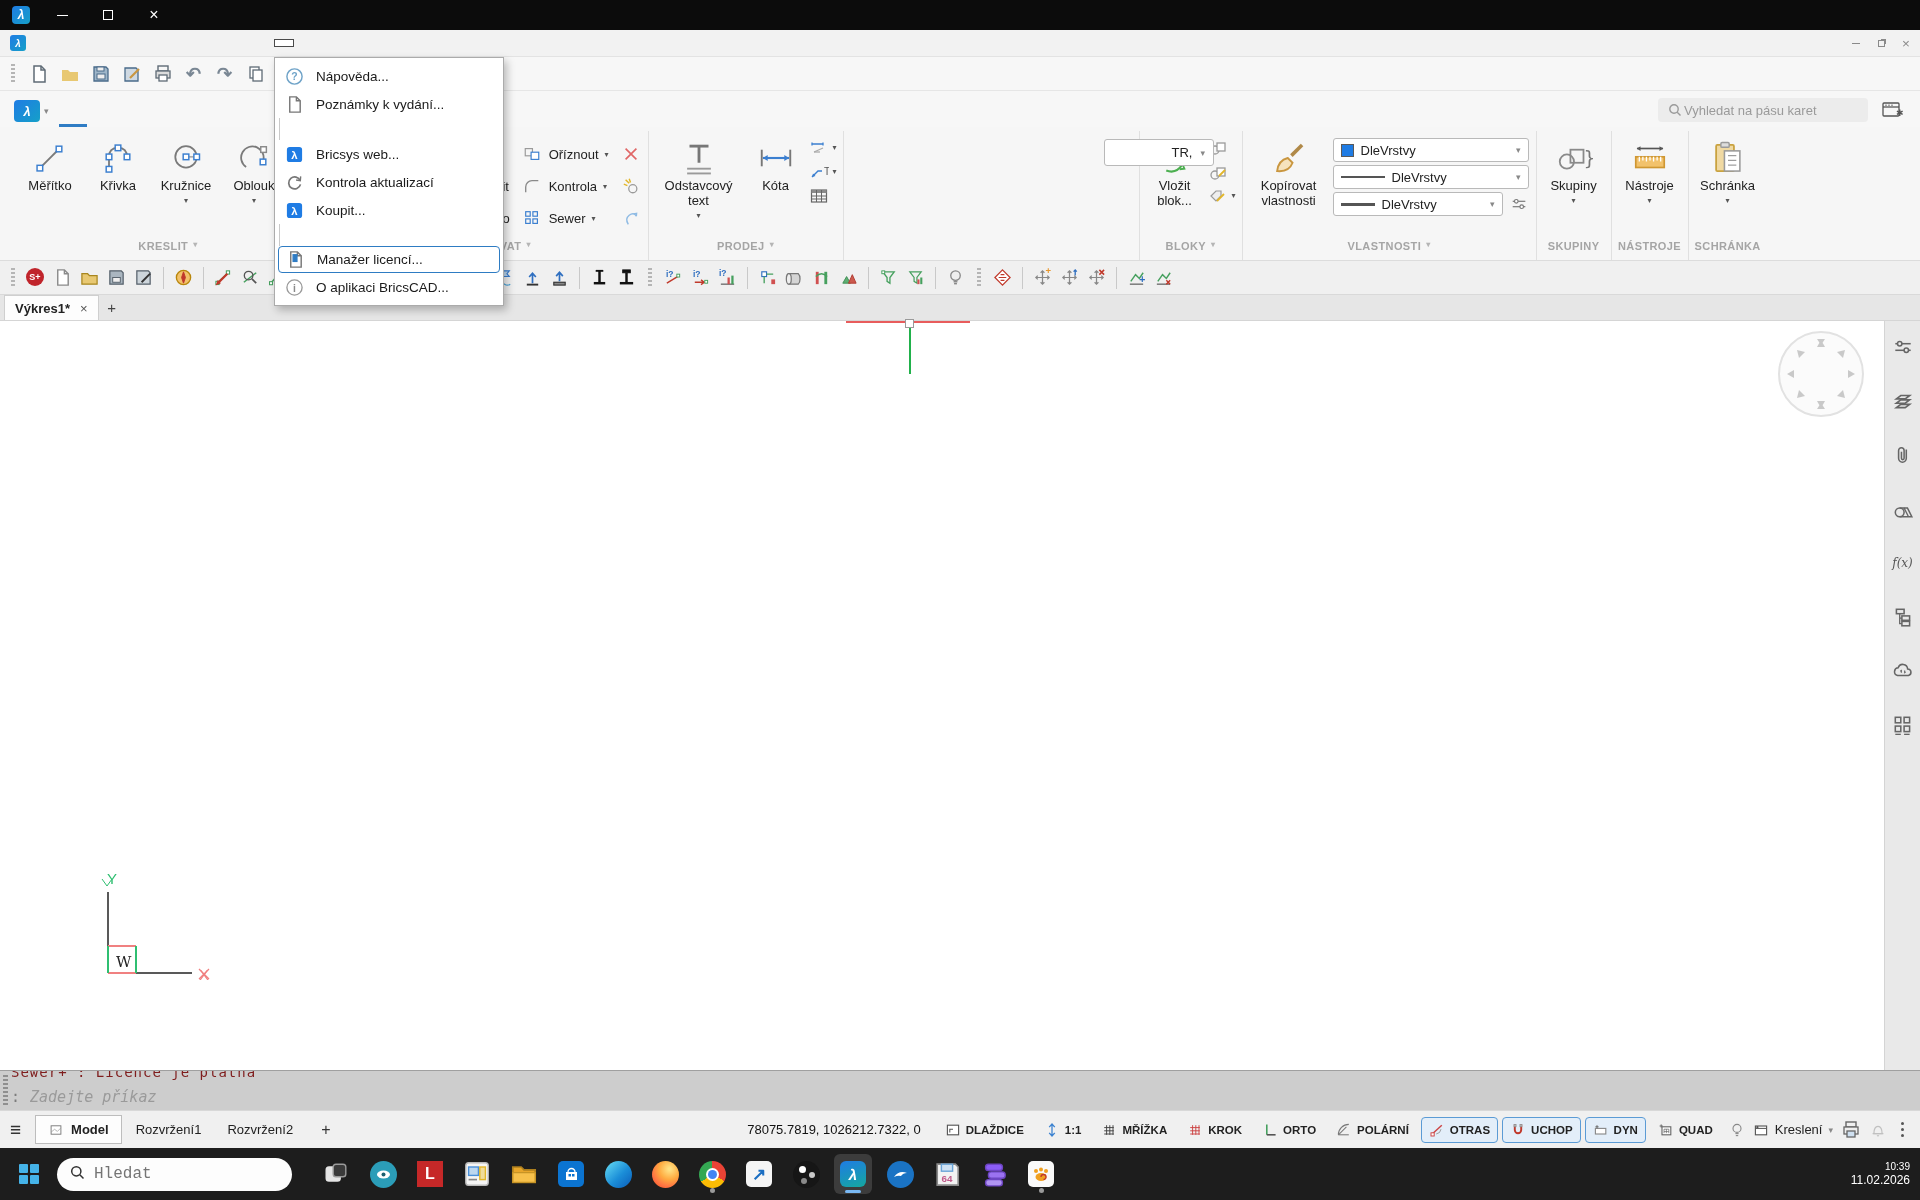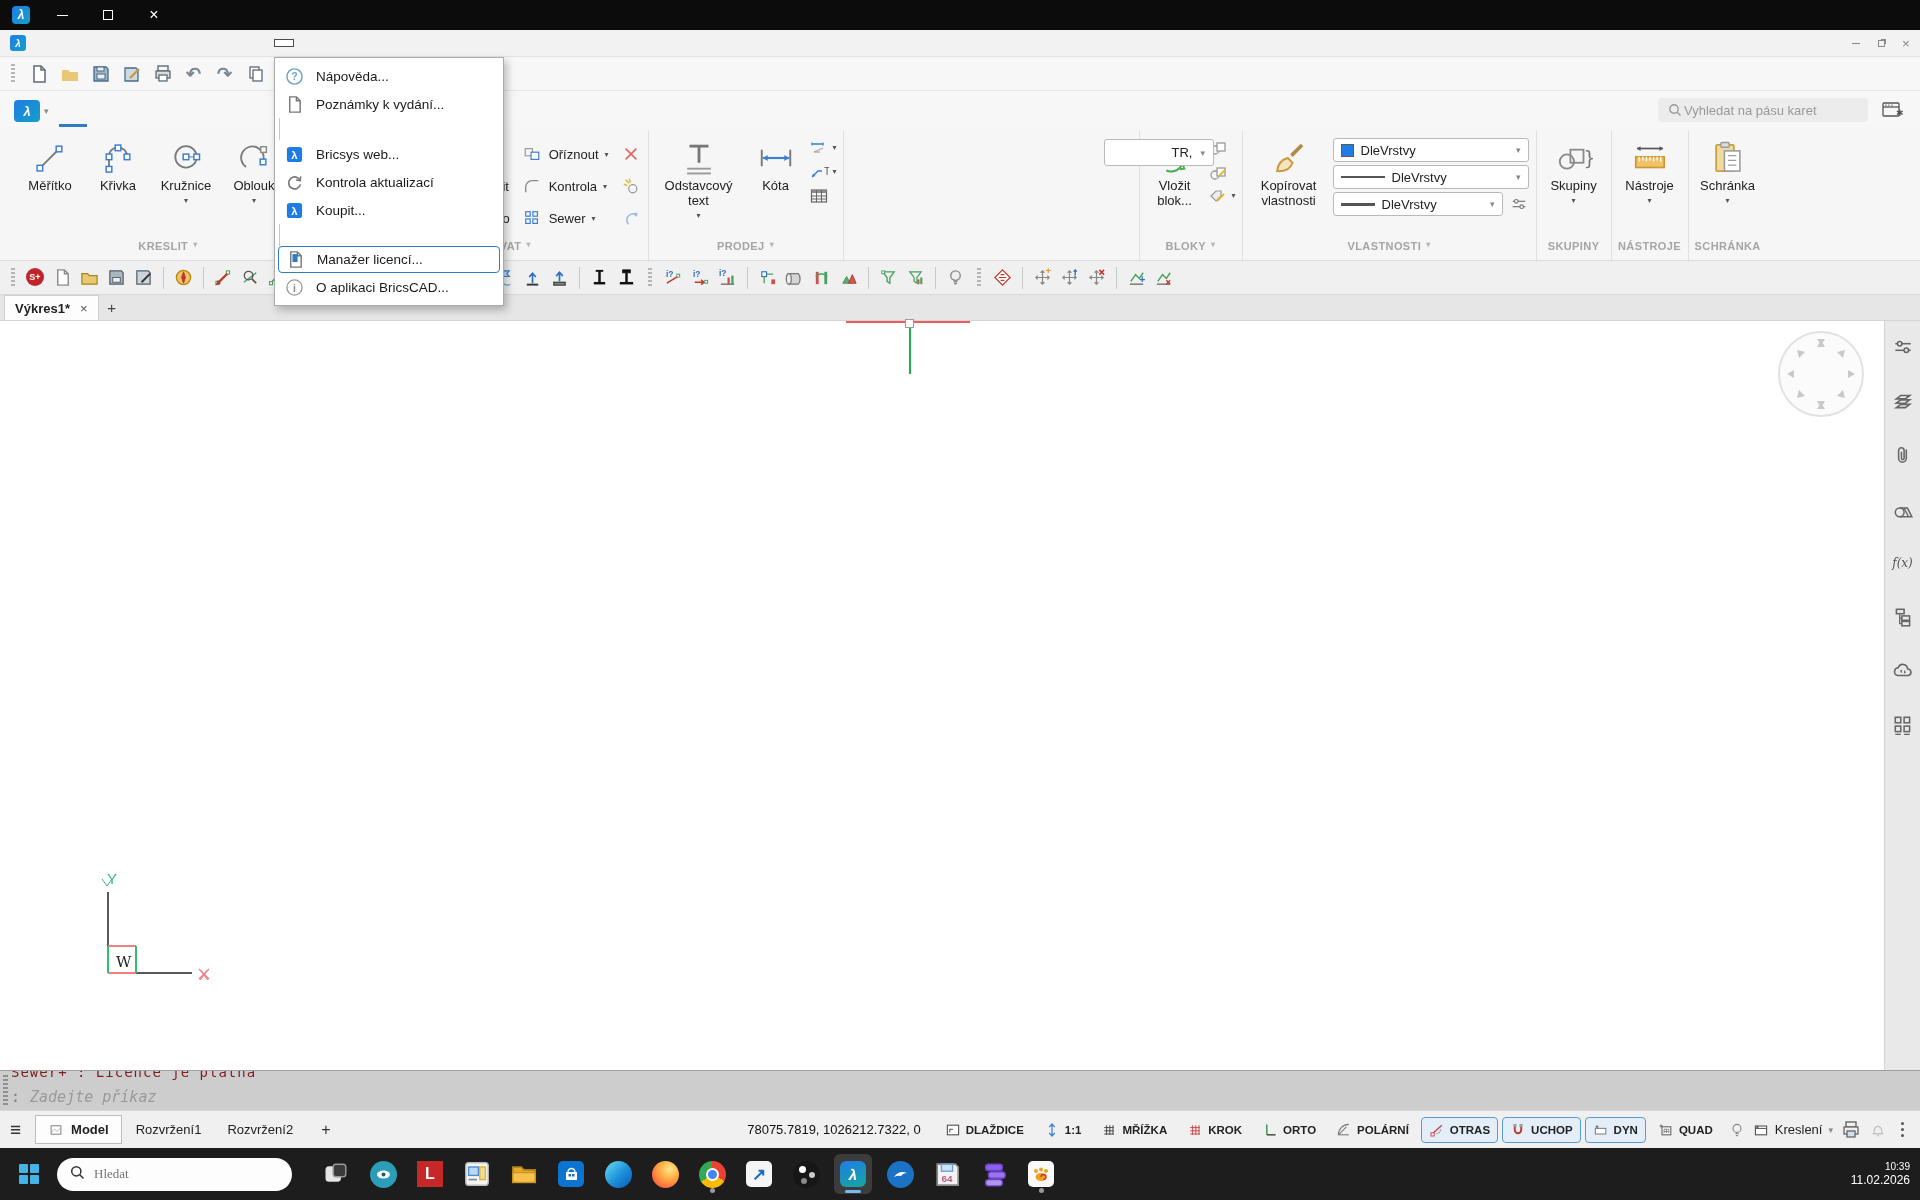--- a/index.html
+++ b/index.html
@@ -116,21 +116,21 @@
   .ico15 { width:16px; height:16px; display:flex; align-items:center; justify-content:center; }
   .mode-dd { display:flex; align-items:center; gap:6px; font-size:13px; font-weight:normal; }
   .mode-dd .cchev { color:#888; font-size:9px; }
   .kebab { display:flex; flex-direction:column; gap:3px; padding:0 6px; }
   .kebab i { width:3px; height:3px; border-radius:50%; background:#555; }
 
   
   .taskbar { height:52px; background:#1d1d1d; display:flex; align-items:center; padding:0 10px; gap:9px; }
   .tstart { width:38px; height:38px; display:flex; align-items:center; justify-content:center; }
   .tsearch { width:235px; height:33px; background:#fdfdfd; border-radius:17px; display:flex; align-items:center; gap:9px; padding:0 13px; margin-right:16px; }
-  .tsearch input { border:none; outline:none; background:transparent; font-size:13px; color:#222; width:150px; font-family:Liberation Serif, serif; }
+  .tsearch input { border:none; outline:none; background:transparent; font-size:16px; color:#222; width:150px; font-family:Liberation Mono, monospace; }
   .task { width:38px; height:40px; display:flex; align-items:center; justify-content:center; position:relative; }
   .task.active { background:#3c3c3c; border-radius:6px; }
   .task.active::after { content:""; position:absolute; bottom:1px; left:11px; width:16px; height:3px; border-radius:2px; background:#79b8f3; }
   .task.dot::after { content:""; position:absolute; bottom:1px; left:17px; width:5px; height:5px; border-radius:50%; background:#9a9a9a; }
   .taskbar .spacer { flex:1; }
   .tray { display:flex; align-items:center; gap:10px; color:#ddd; }
   .clock { text-align:right; color:#fff; line-height:1.3; margin-left:8px; }
   .clock .t1 { font-size:10px; }
   .clock .t2 { font-size:12px; }
 </style>

